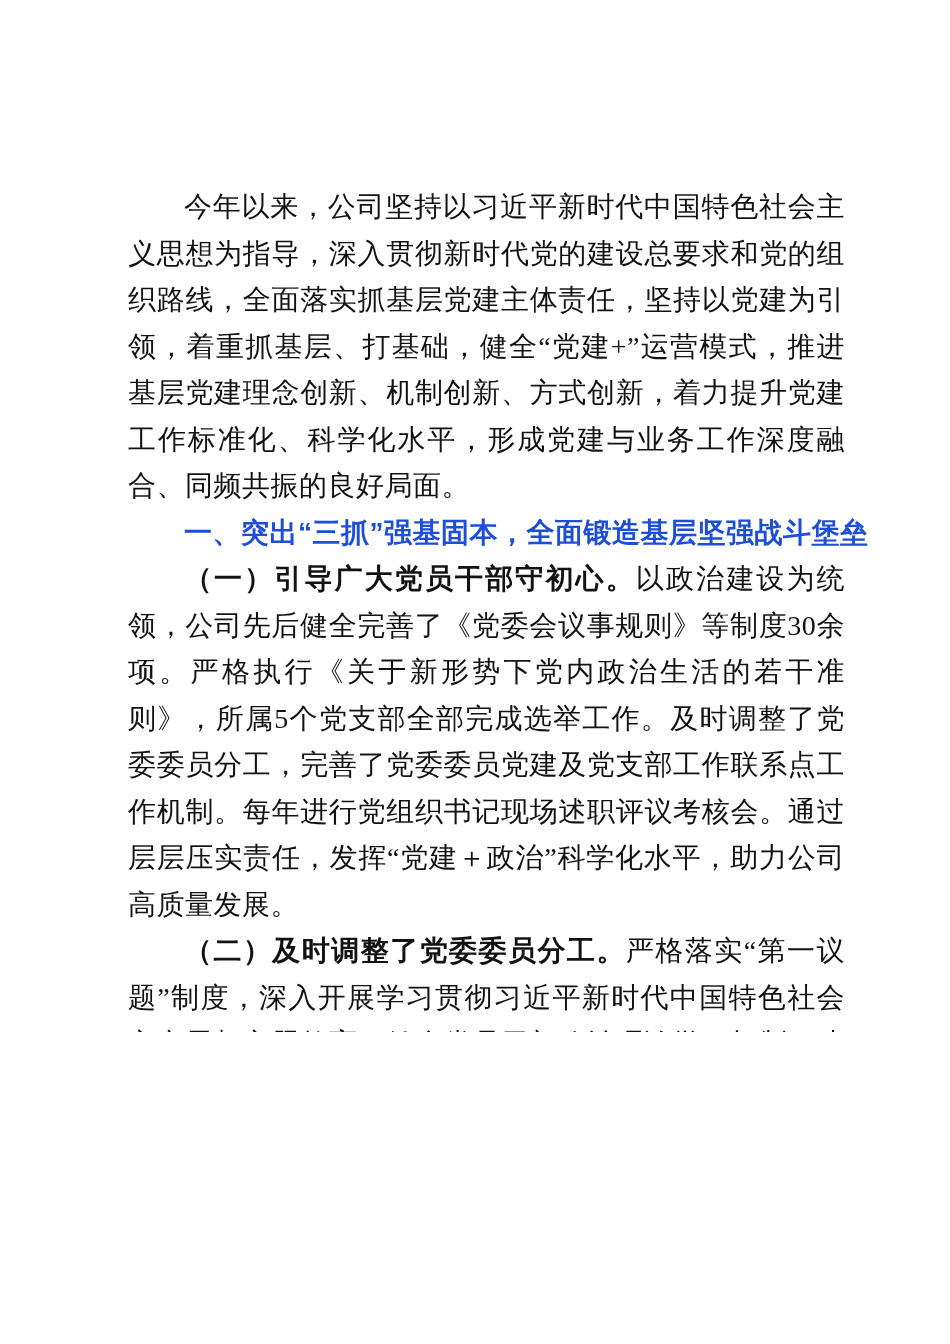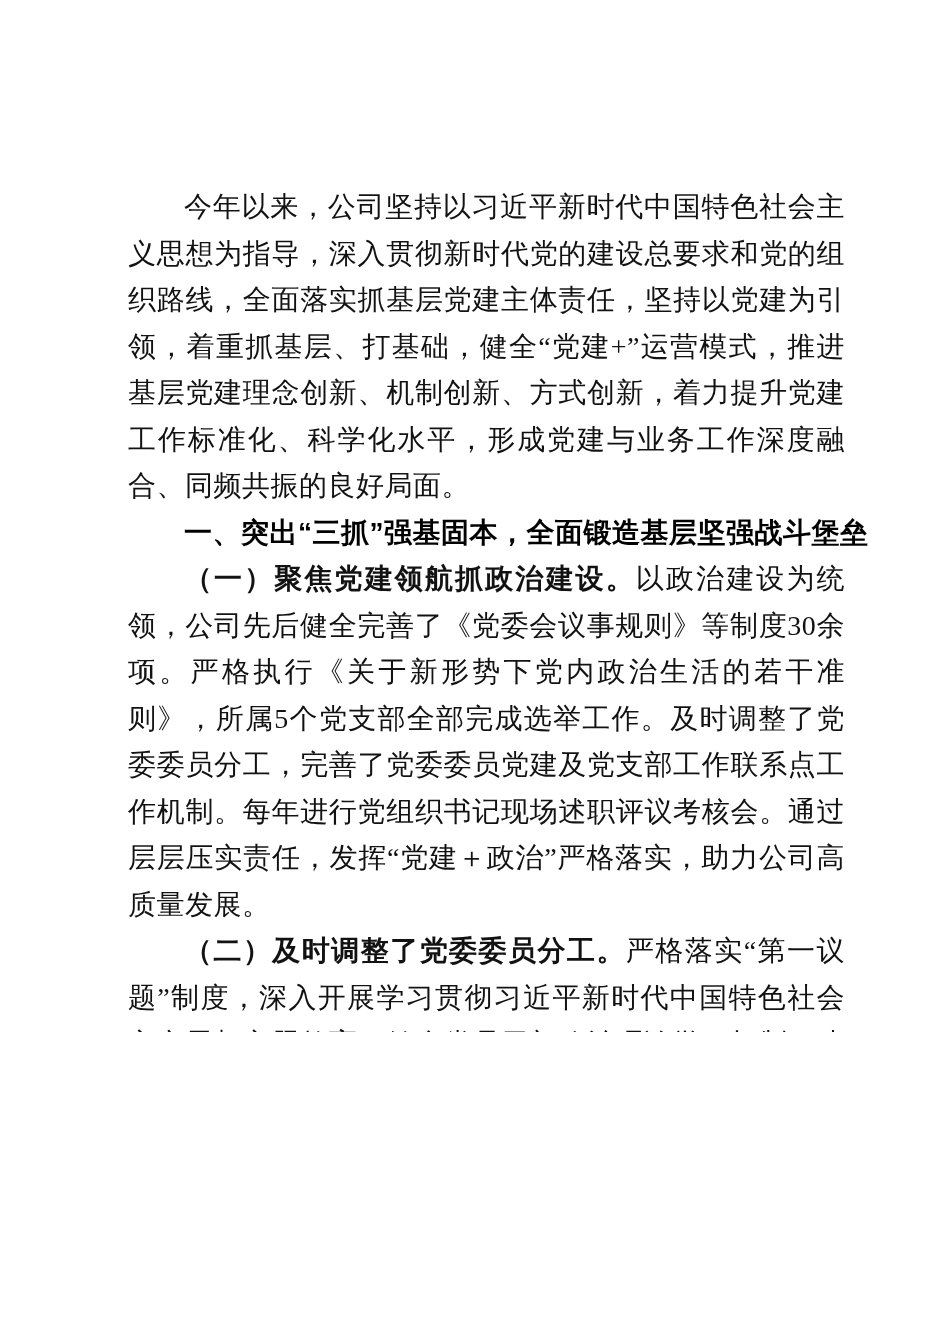--- a/index.html
+++ b/index.html
@@ -33,21 +33,21 @@
     word-break: break-all;
   }
   .heading-1 {
     margin: 0;
     font-size: 28px;
     line-height: 46.5px;
     font-weight: 700;
     text-indent: 2em;
     letter-spacing: 0.5px;
     font-family: "Liberation Sans", "DejaVu Sans", sans-serif;
-    color: #000000;
+    color: #1d4ed8;
     white-space: nowrap;
   }
   .section-lead {
     font-weight: 700;
   }
   .page-number {
     position: absolute;
     top: 1192px;
     right: 133px;
     font-size: 24px;
@@ -61,21 +61,21 @@
 <body>
 
 <div class="page">
   <div class="content">
 
     <p>今年以来，公司坚持以习近平新时代中国特色社会主义思想为指导，深入贯彻新时代党的建设总要求和党的组织路线，全面落实抓基层党建主体责任，坚持以党建为引领，着重抓基层、打基础，健全“党建+”运营模式，推进基层党建理念创新、机制创新、方式创新，着力提升党建工作标准化、科学化水平，形成党建与业务工作深度融合、同频共振的良好局面。</p>
 
     <h2 class="heading-1">一、突出“三抓”强基固本，全面锻造基层坚强战斗堡垒</h2>
 
     <p>
-      <span class="section-lead">（一）聚焦党建领航抓政治建设。</span><span>以政治建设为统领，公司先后健全完善了《党委会议事规则》等制度30余项。严格执行《关于新形势下党内政治生活的若干准则》，所属5个党支部全部完成选举工作。及时调整了党委委员分工，完善了党委委员党建及党支部工作联系点工作机制。每年进行党组织书记现场述职评议考核会。通过层层压实责任，发挥“党建＋政治”严格落实，助力公司高质量发展。</span>
+      <span class="section-lead">（一）引导广大党员干部守初心。</span><span>以政治建设为统领，公司先后健全完善了《党委会议事规则》等制度30余项。严格执行《关于新形势下党内政治生活的若干准则》，所属5个党支部全部完成选举工作。及时调整了党委委员分工，完善了党委委员党建及党支部工作联系点工作机制。每年进行党组织书记现场述职评议考核会。通过层层压实责任，发挥“党建＋政治”科学化水平，助力公司高质量发展。</span>
     </p>
 
     <p>
       <span class="section-lead">（二）及时调整了党委委员分工。</span><span>严格落实“第一议题”制度，深入开展学习贯彻习近平新时代中国特色社会主义思想主题教育，健全党员干部政治理论学习机制，建立党史学习教育常态化长效化机制，及时宣讲党的十九届历次全会精神、党的二十大精神40余次，组织党员干部前往红军镇开展红色教育，举办全国两会、党史等知识竞赛，及时调整了党委委员分工、担使命。</span>
     </p>
 
   </div>
 
   <div class="page-number">— 1 —</div>
 </div>

